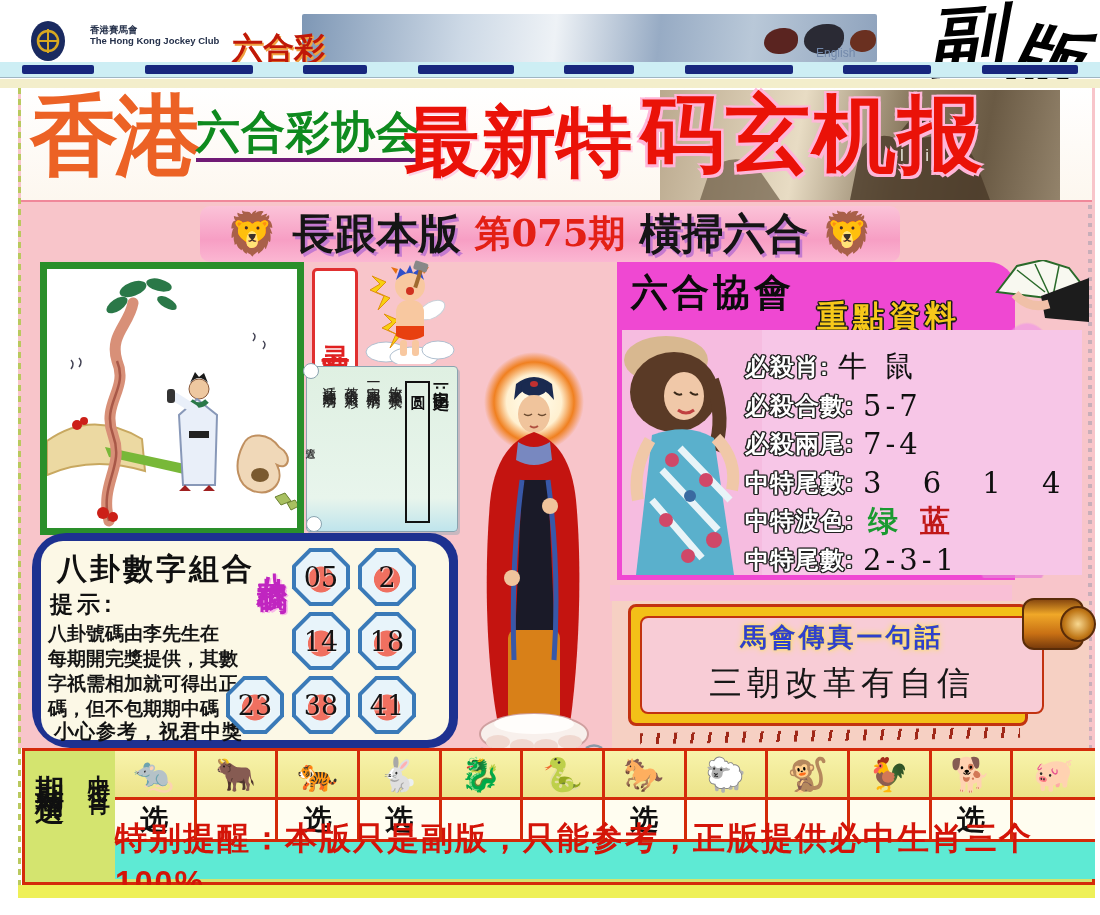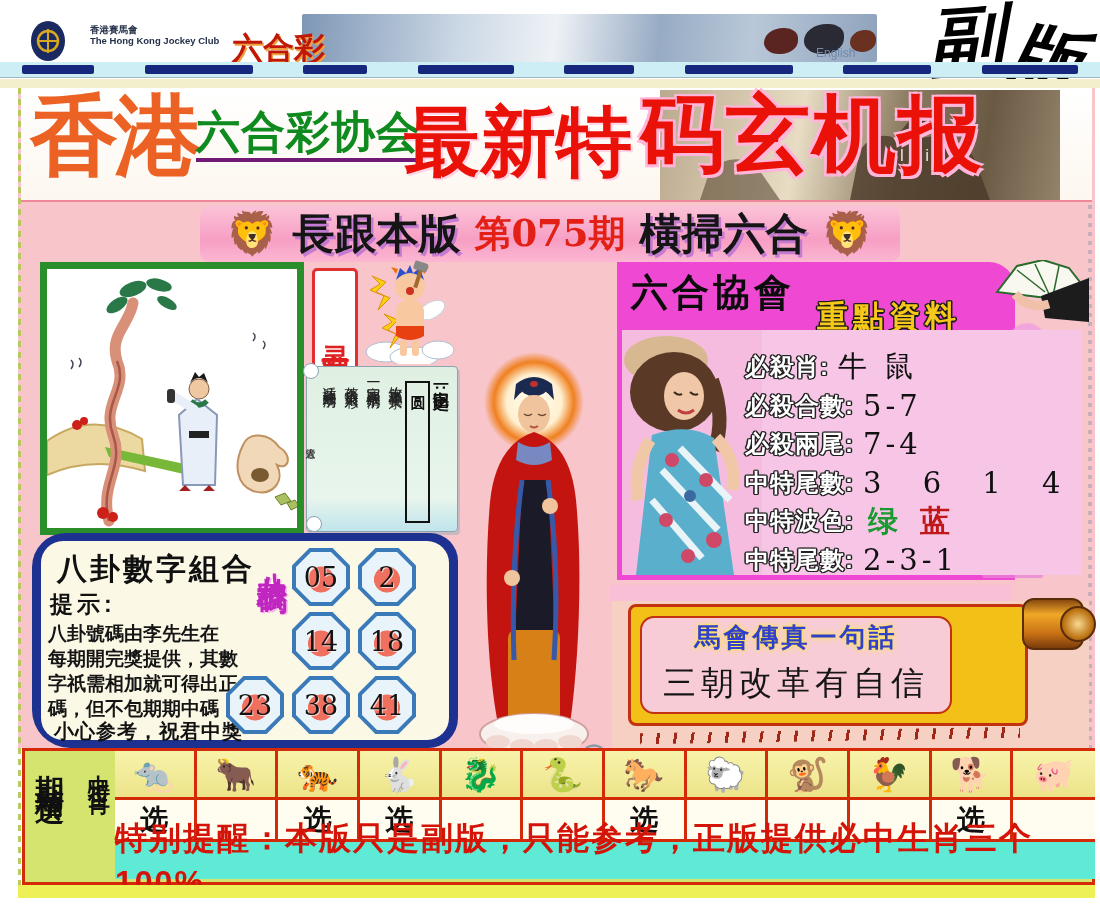--- a/index.html
+++ b/index.html
@@ -94,22 +94,22 @@
   .aval{font-family:"DejaVu Serif",serif;font-size:29px;color:#101010;margin-left:9px;letter-spacing:4px;}
   .aval.wide{letter-spacing:16px;}
   .wgreen{font-size:30px;font-weight:900;color:#1a9a30;margin-left:14px;}
   .wred{font-size:30px;font-weight:900;color:#c01818;margin-left:22px;}
 
   
   .pink-strip{left:610px;top:585px;width:402px;height:16px;background:#f9bfd6;}
   .peach{left:612px;top:601px;width:477px;height:147px;background:#f6d0c3;}
   .fax{left:628px;top:604px;width:400px;height:122px;background:#f3c018;border:3px solid #c23210;
       border-radius:8px;box-sizing:border-box;}
-  .fax-inner{left:9px;top:9px;width:312px;height:98px;background:#f8ccd6;border:2px solid #c23210;
-      border-radius:14px;box-sizing:border-box;text-align:center;}
+  .fax-inner{left:9px;top:9px;width:404px;height:98px;background:#f8ccd6;border:2px solid #c23210;
+      border-radius:8px;box-sizing:border-box;text-align:center;}
   .fax-title{margin-top:2px;font-size:26px;font-weight:900;color:#3040cc;letter-spacing:3px;
       text-shadow:0 0 6px #ffe838,0 0 2px #ffe838;}
   .fax-msg{margin-top:6px;font-size:33px;color:#161616;font-family:"DejaVu Serif",serif;letter-spacing:5px;}
   .roll{left:1022px;top:598px;width:62px;height:52px;border:2px solid #5a2c08;border-radius:12px;
       background:linear-gradient(180deg,#8a4a10,#f0a828 30%,#c87014 70%,#7a3c0c);box-sizing:border-box;}
   .roll-cap{left:36px;top:6px;width:36px;height:36px;border-radius:50%;border:2px solid #5a2c08;
       background:radial-gradient(circle at 50% 50%,#f8d890,#c07818 60%,#7a3c0c);box-sizing:border-box;}
   .tassels{left:640px;top:730px;width:380px;height:11px;transform:rotate(-1deg);
       background:repeating-linear-gradient(100deg,#a02818 0 3px,transparent 3px 17px);}
 

